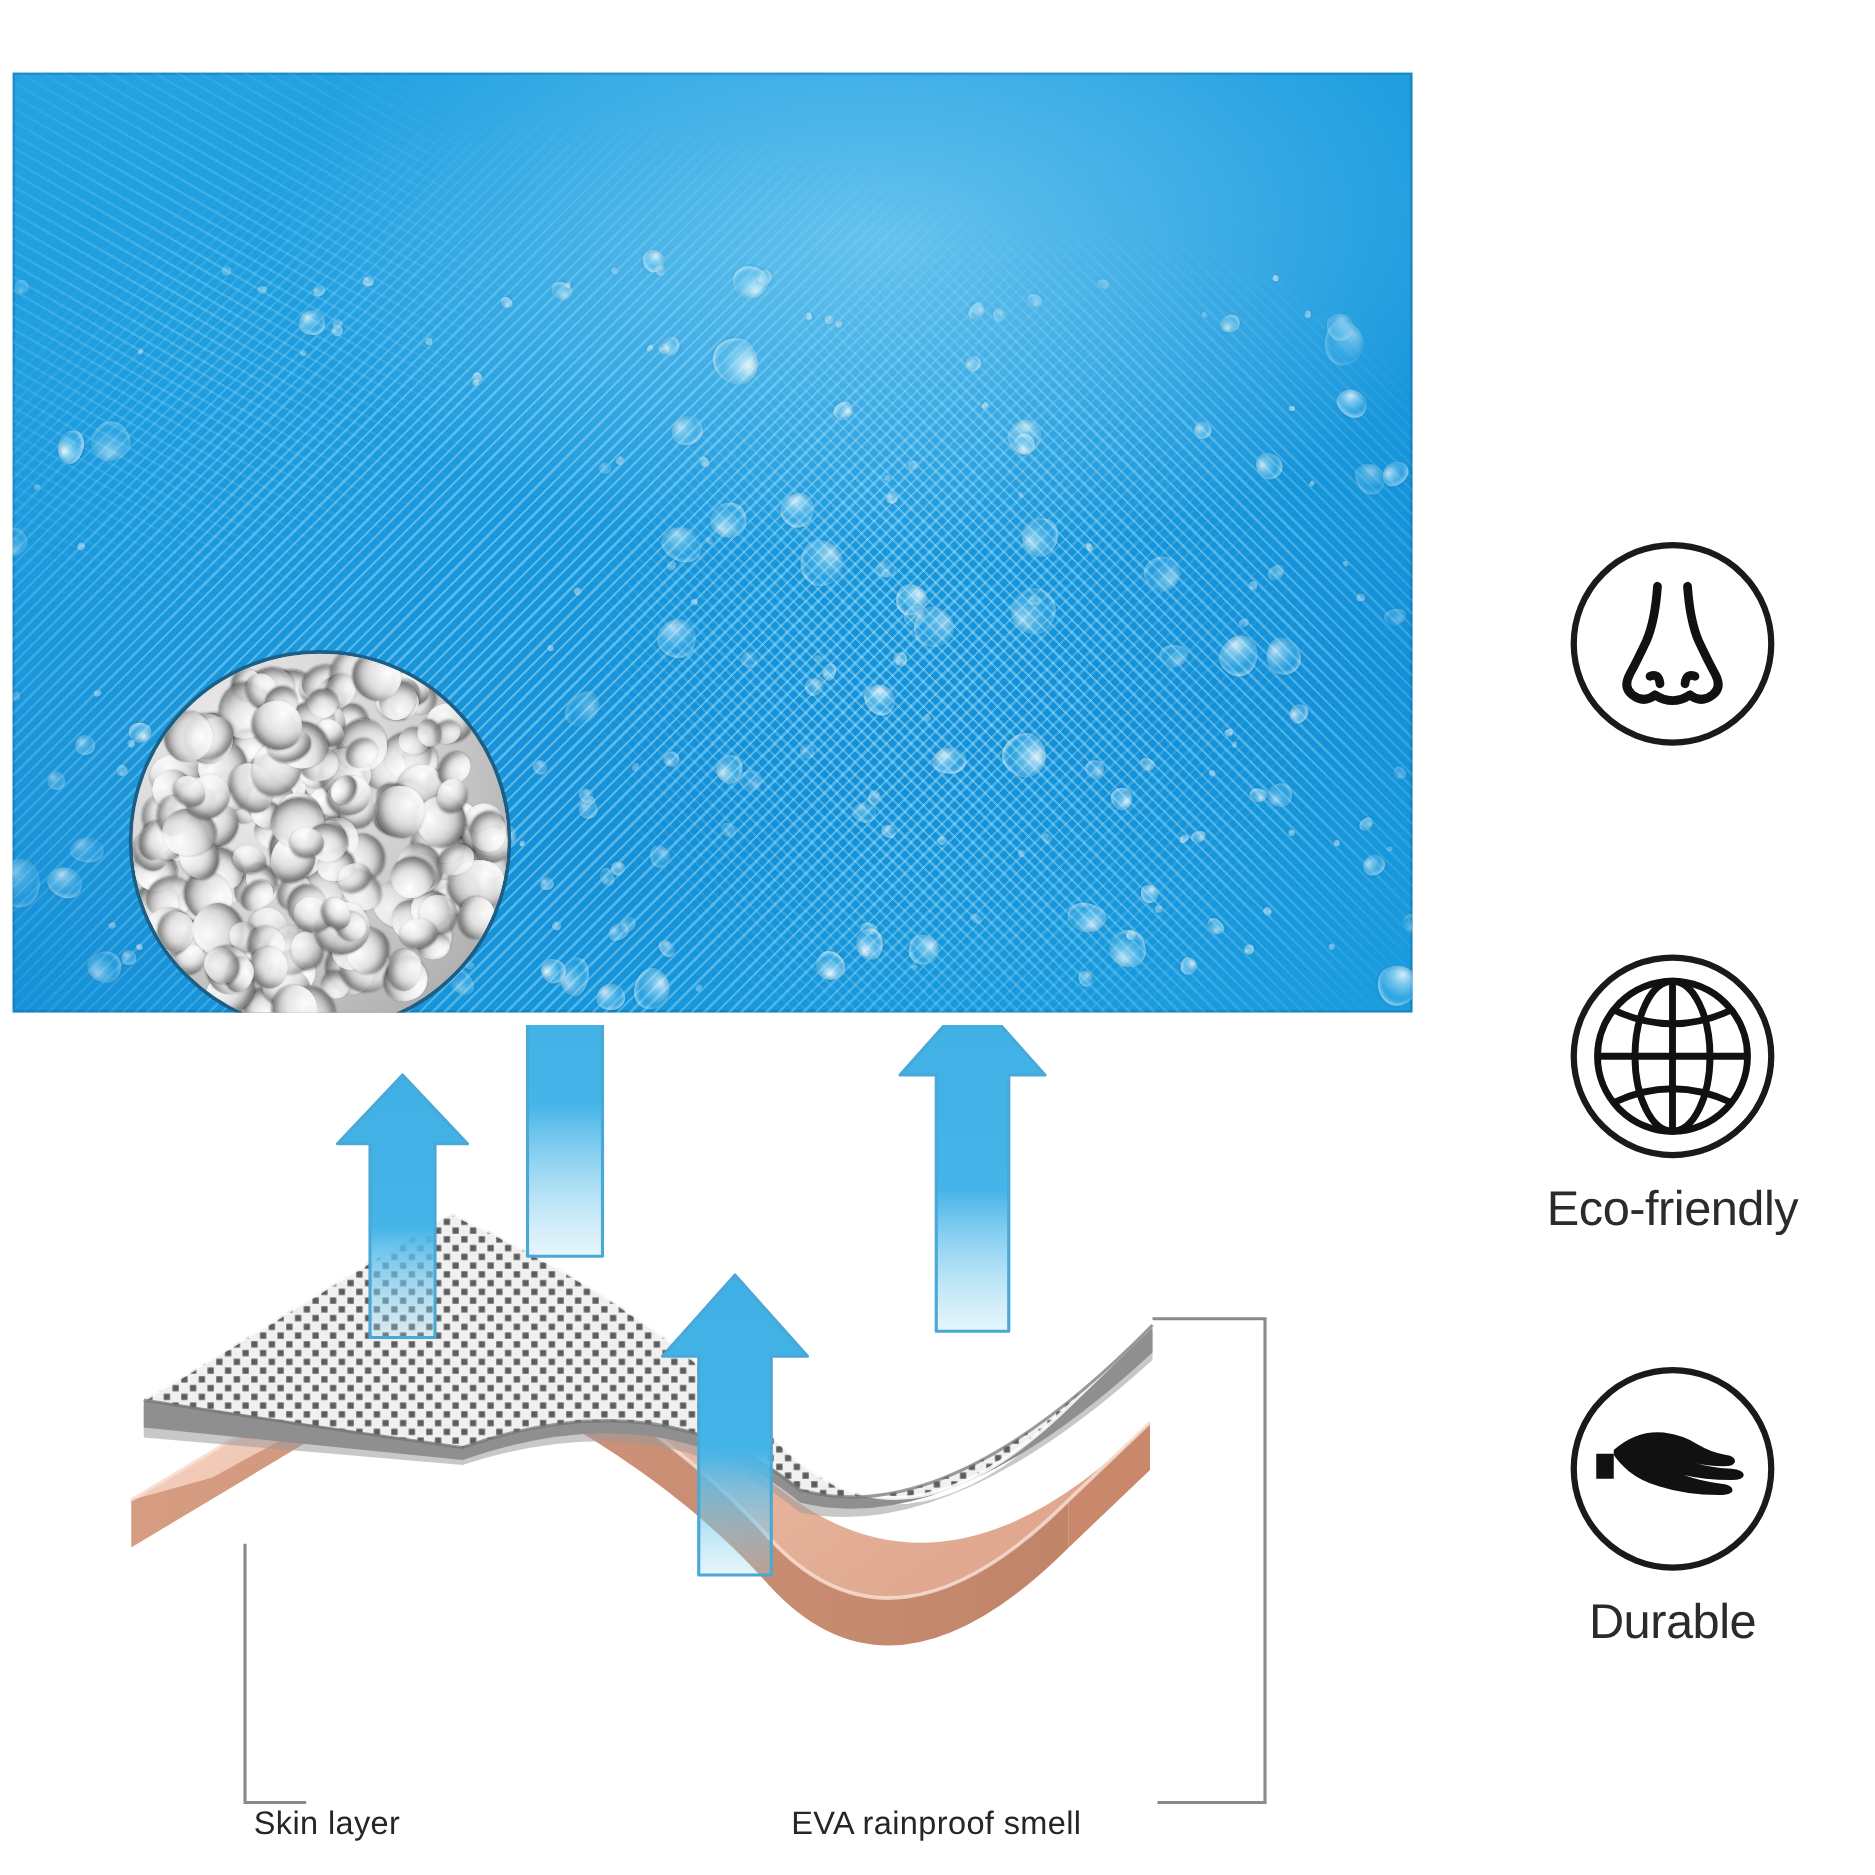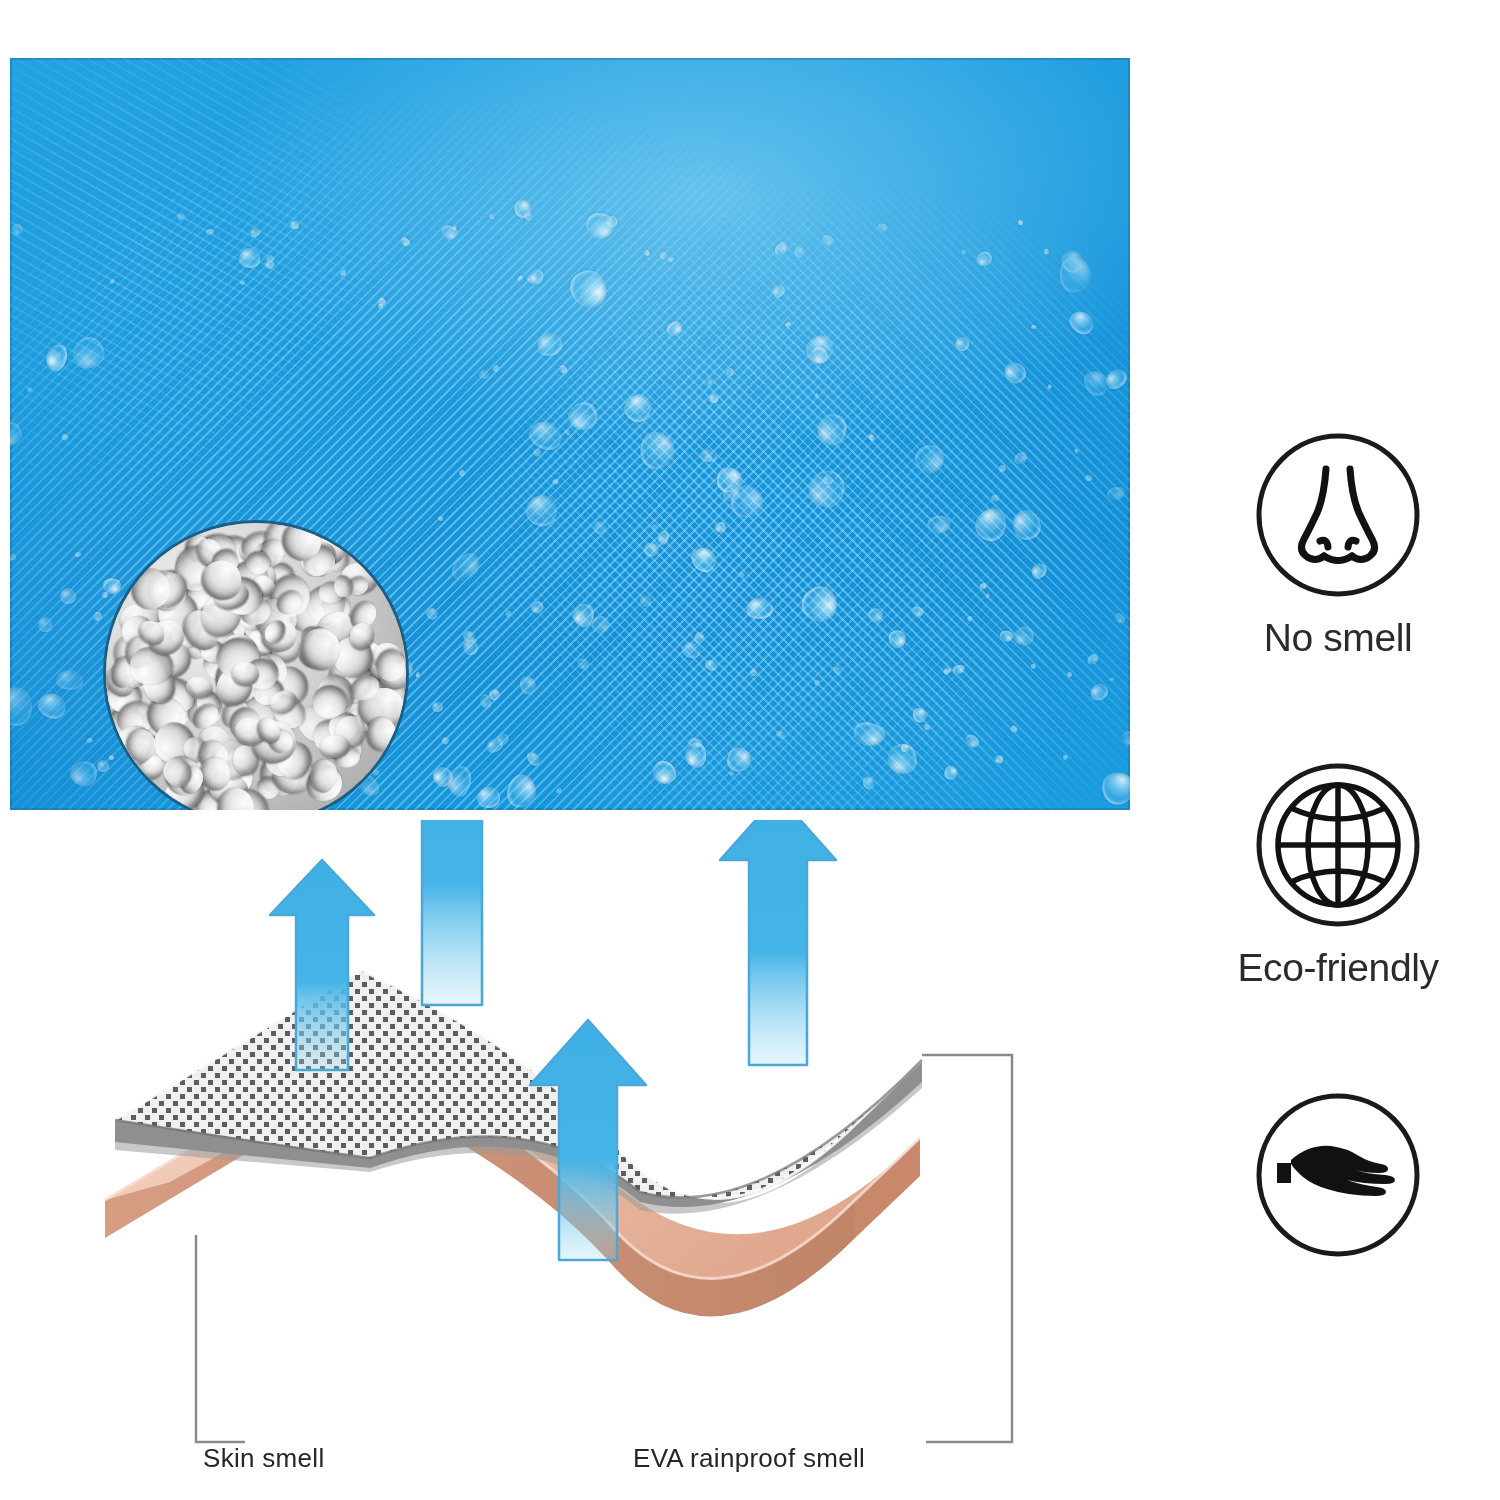--- a/index.html
+++ b/index.html
@@ -601,21 +601,20 @@
         <circle cx="91" cy="91" r="79" fill="none" stroke="#1a1a1a" stroke-width="5"></circle>
         <g fill="none" stroke="#111111" stroke-width="7" stroke-linecap="round" stroke-linejoin="round">
           <path d="M79 45 q-2 28 -9 44 q-8 17 -13 26 q-6 11 2 17 q9 7 18 0"></path>
           <path d="M103 45 q2 28 9 44 q8 17 13 26 q6 11 -2 17 q-9 7 -18 0"></path>
           <path d="M77 132 q14 9 28 0"></path>
           <path d="M73 117 q7 -3 8 6"></path>
           <path d="M109 117 q-7 -3 -8 6"></path>
         </g>
       </svg>
     </div>
-    <div class="feature-label">No smell</div>
   </div>
 
   <div class="feature" style="top:660px;">
     <div class="feature-icon-wrap">
       <svg viewBox="0 0 182 182" width="182" height="182" aria-hidden="true">
         <circle cx="91" cy="91" r="79" fill="none" stroke="#1a1a1a" stroke-width="5"></circle>
         <g fill="none" stroke="#111111" stroke-width="5.5">
           <circle cx="91" cy="91" r="60"></circle>
           <line x1="91" y1="31" x2="91" y2="151"></line>
           <line x1="31" y1="91" x2="151" y2="91"></line>
@@ -633,20 +632,21 @@
       <svg viewBox="0 0 182 182" width="182" height="182" aria-hidden="true">
         <circle cx="91" cy="91" r="79" fill="none" stroke="#1a1a1a" stroke-width="5"></circle>
 
         <path d="M30 79 h14 v20 h-14 z" fill="#111111"></path>
         <path d="M44 76 q18 -16 40 -14 q16 2 28 10 q10 6 22 8 q7 1 7 5 q0 4 -9 4 q-14 0 -24 -3
                  q12 4 30 5 q10 1 10 5 q0 4 -10 4 q-22 0 -38 -4
                  q14 5 30 7 q9 1 9 5 q0 4 -11 4 q-26 0 -48 -7
                  q-14 -4 -24 -12 q-8 -7 -12 -13 z" fill="#111111"></path>
       </svg>
     </div>
+    <div class="feature-label">Durable</div>
   </div>
 </div>
 
 <div id="layer-diagram">
   <svg id="layer-svg" viewBox="0 0 1060 680" aria-hidden="true">
     <defs>
 
       <pattern id="meshDots" width="14" height="14" patternUnits="userSpaceOnUse">
         <rect width="14" height="14" fill="#f0f0f0"></rect>
         <rect x="1" y="1" width="5" height="5" fill="#5d5d5d"></rect>
@@ -720,14 +720,14 @@
 
     <g fill="none" stroke="#8a8a8a" stroke-width="2.5">
 
       <path d="M136 415 L136 622 L185 622"></path>
 
       <path d="M862 235 L952 235 L952 622 L866 622"></path>
     </g>
   </svg>
 </div>
 
-<div class="leader-label" id="label-skin">Skin smell</div>
+<div class="leader-label" id="label-skin">Skin layer</div>
 <div class="leader-label" id="label-eva">EVA rainproof smell</div>
 
 </body></html>

